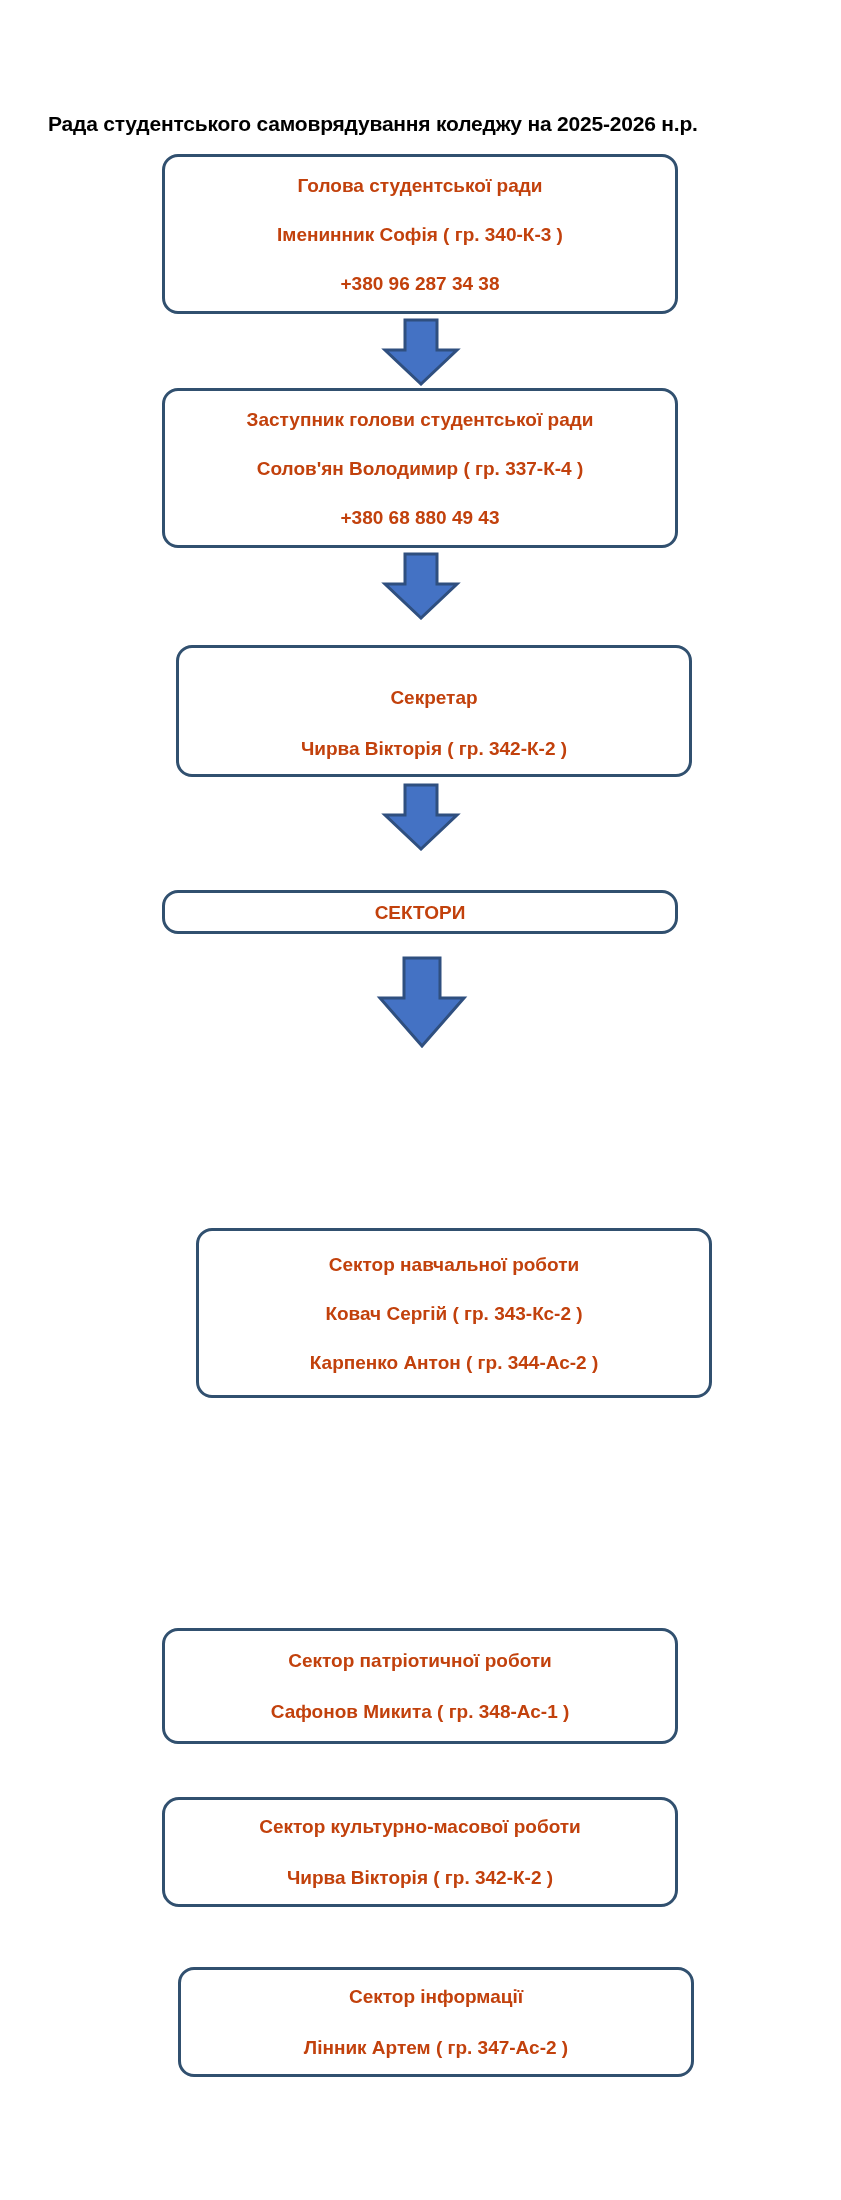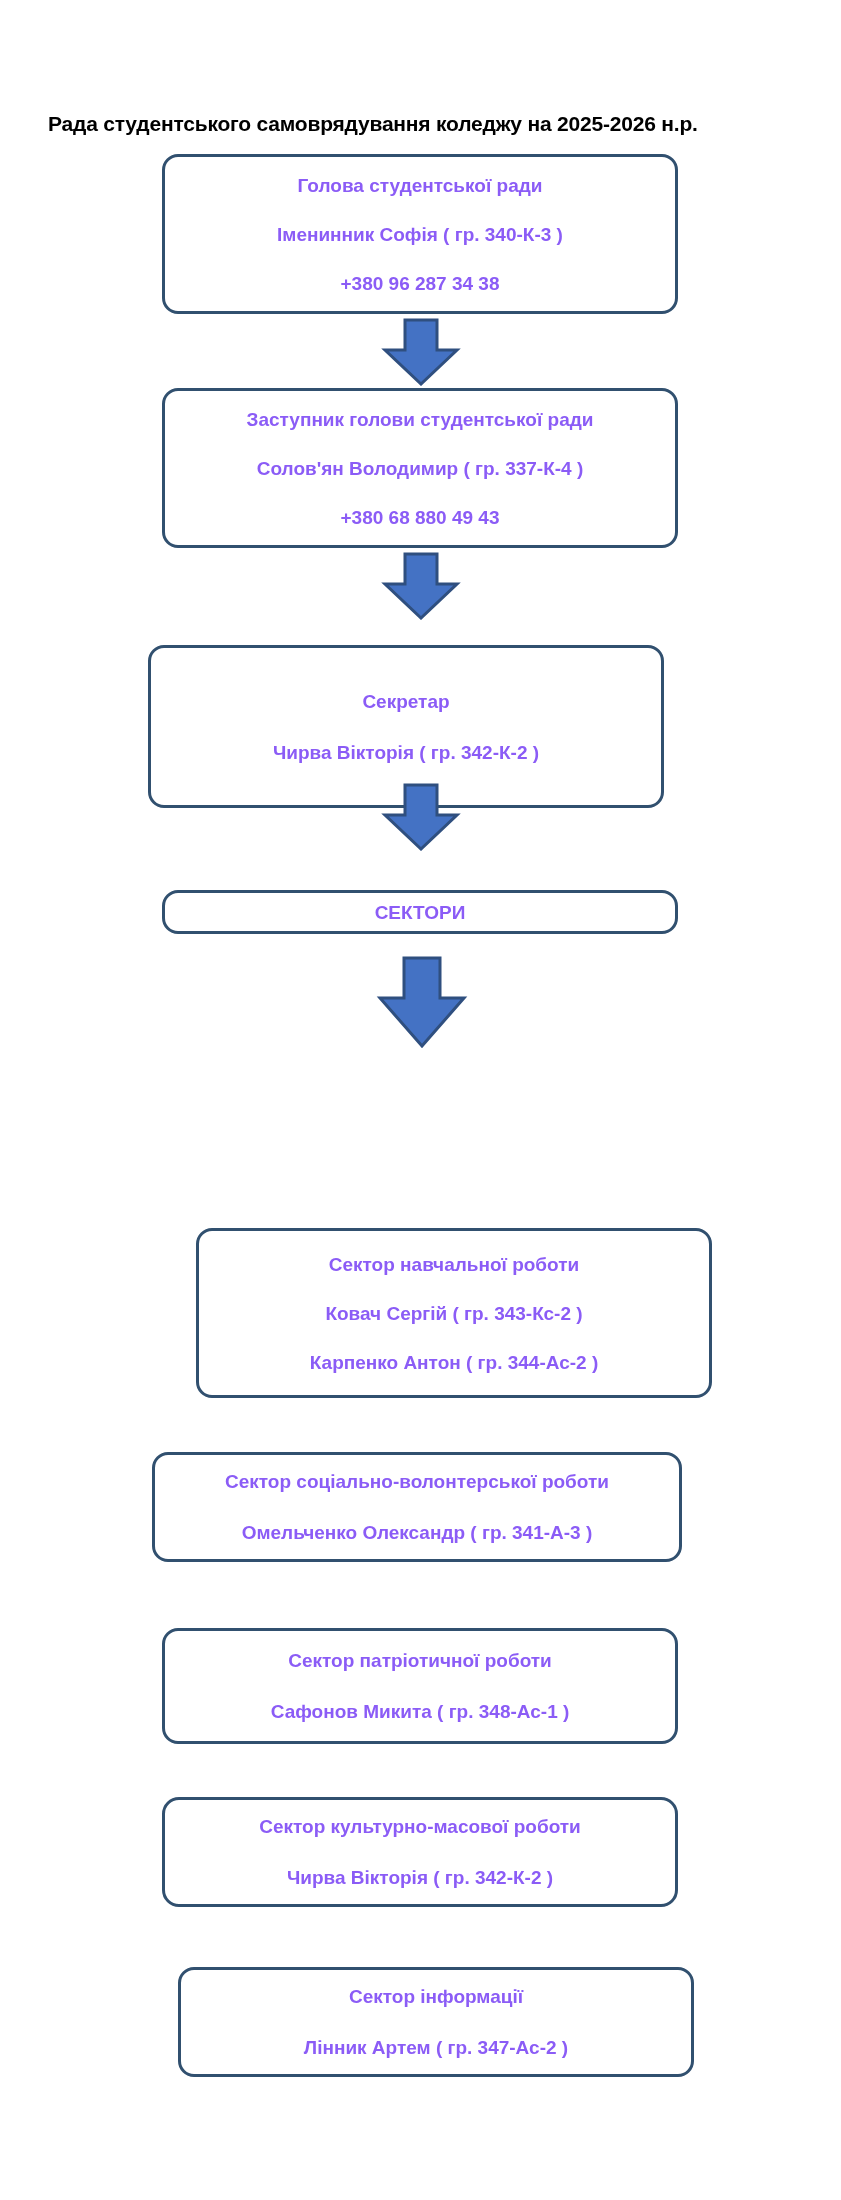--- a/index.html
+++ b/index.html
@@ -44,21 +44,21 @@
     align-items: center;
     justify-content: center;
   }
 
   .node .line {
     font-size: 19px;
     font-weight: 700;
     line-height: 1;
     text-align: center;
     white-space: nowrap;
-    color: #8b5cf6;
+    color: #c2410c;
   }
 
   
   .node.lines3 .line { margin: 15px 0; }
   .node.lines2 .line { margin: 16px 0; }
   .node.lines1 .line { margin: 0; }
 
   .arrow {
     position: absolute;
     display: block;
@@ -89,21 +89,21 @@
     <div class="line">Солов'ян Володимир ( гр. 337-К-4 )</div>
     <div class="line">+380 68 880 49 43</div>
   </div>
 
   <div class="arrow" style="left:381px; top:552px;">
     <svg width="80" height="68" viewBox="0 0 80 68" aria-hidden="true">
       <polygon points="24,2 56,2 56,32 76,32 40,66 4,32 24,32" fill="#4472c4" stroke="#2f4f7f" stroke-width="3" stroke-linejoin="miter"></polygon>
     </svg>
   </div>
 
-  <div class="node lines2" style="left:148px; top:645px; width:516px; height:163px;">
+  <div class="node lines2" style="left:176px; top:645px; width:516px; height:132px;justify-content:flex-end;">
     <div class="line">Секретар</div>
     <div class="line">Чирва Вікторія ( гр. 342-К-2 )</div>
   </div>
 
   <div class="arrow" style="left:381px; top:783px;">
     <svg width="80" height="68" viewBox="0 0 80 68" aria-hidden="true">
       <polygon points="24,2 56,2 56,32 76,32 40,66 4,32 24,32" fill="#4472c4" stroke="#2f4f7f" stroke-width="3" stroke-linejoin="miter"></polygon>
     </svg>
   </div>
 
@@ -117,24 +117,20 @@
     </svg>
   </div>
 
 
   <div class="node lines3" style="left:176px; top:1228px; width:516px; height:170px;margin-left:20px;">
     <div class="line">Сектор навчальної роботи</div>
     <div class="line">Ковач Сергій ( гр. 343-Кс-2 )</div>
     <div class="line">Карпенко Антон ( гр. 344-Ас-2 )</div>
   </div>
 
-  <div class="node lines2" style="left:152px; top:1452px; width:530px; height:110px;">
-    <div class="line">Сектор соціально-волонтерської роботи</div>
-    <div class="line">Омельченко Олександр ( гр. 341-А-3 )</div>
-  </div>
 
   <div class="node lines2" style="left:162px; top:1628px; width:516px; height:116px;">
     <div class="line">Сектор патріотичної роботи</div>
     <div class="line">Сафонов Микита ( гр. 348-Ас-1 )</div>
   </div>
 
   <div class="node lines2" style="left:162px; top:1797px; width:516px; height:110px;border-radius:17px;">
     <div class="line">Сектор культурно-масової роботи</div>
     <div class="line">Чирва Вікторія ( гр. 342-К-2 )</div>
   </div>

